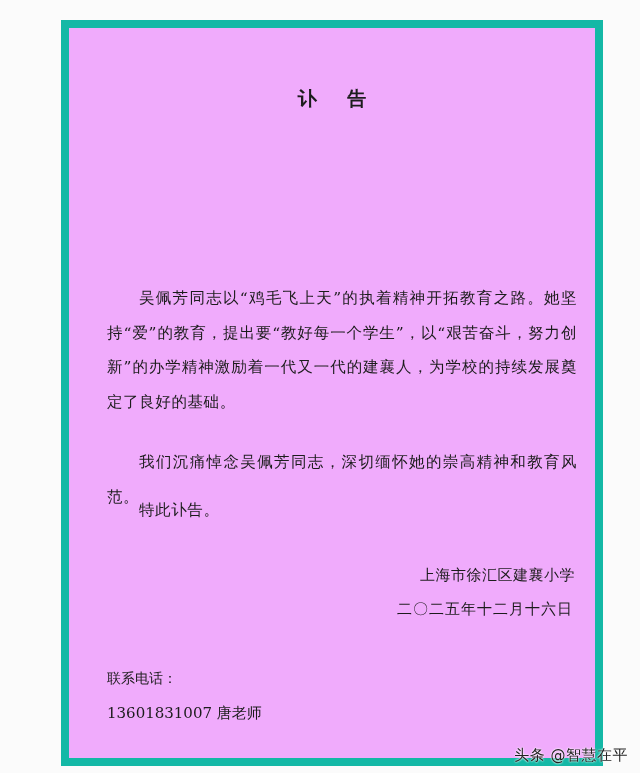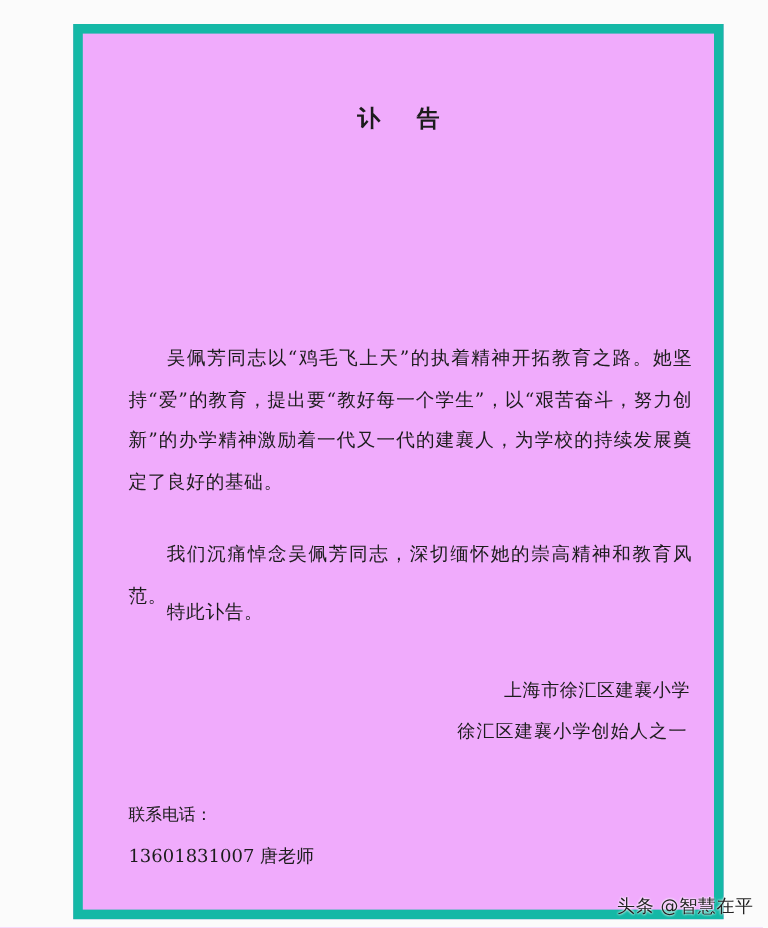--- a/index.html
+++ b/index.html
@@ -39,18 +39,18 @@
 </style>
 </head>
 <body>
 
 <div class="frame">
   <div class="title">讣 告</div>
   <div class="para p2">吴佩芳同志以“鸡毛飞上天”的执着精神开拓教育之路。她坚持“爱”的教育，提出要“教好每一个学生”，以“艰苦奋斗，努力创新”的办学精神激励着一代又一代的建襄人，为学校的持续发展奠定了良好的基础。</div>
   <div class="para p3">我们沉痛悼念吴佩芳同志，深切缅怀她的崇高精神和教育风范。</div>
   <div class="para p4">特此讣告。</div>
   <div class="sign org">上海市徐汇区建襄小学</div>
-  <div class="sign date">徐汇区建襄小学创始人之一</div>
+  <div class="sign date">二〇二五年十二月十六日</div>
   <div class="contact-label">联系电话：</div>
   <div class="contact-value">13601831007 唐老师</div>
 </div>
 
 <div class="watermark">头条 @智慧在平</div>
 
 </body></html>

